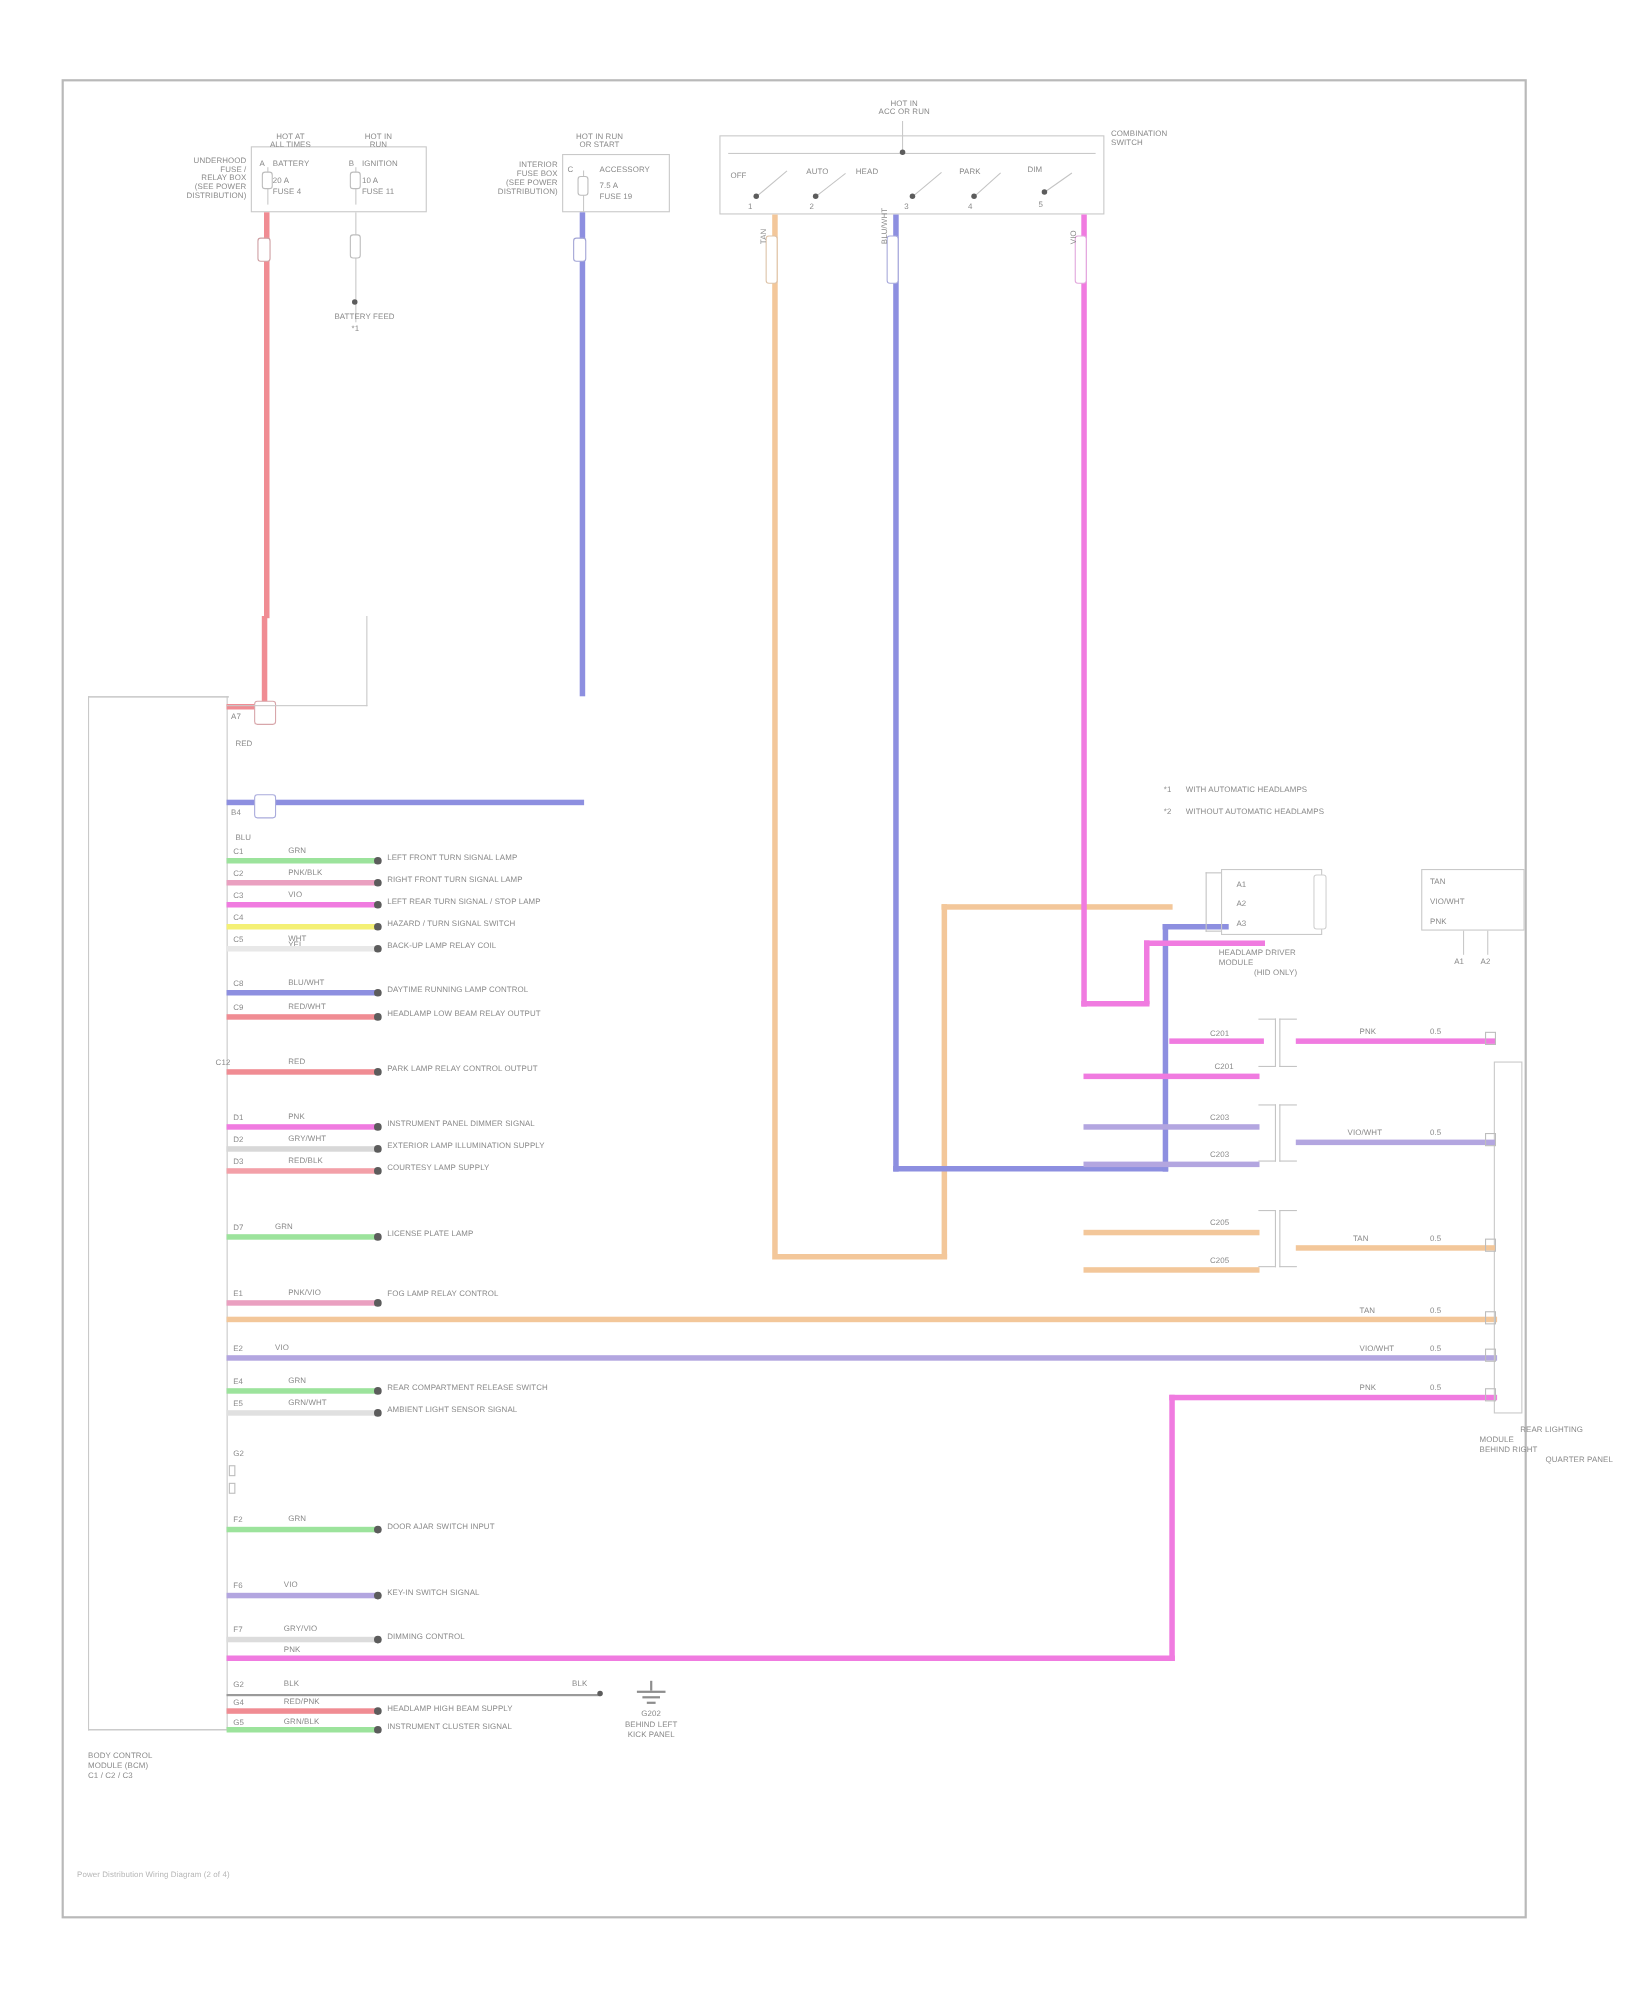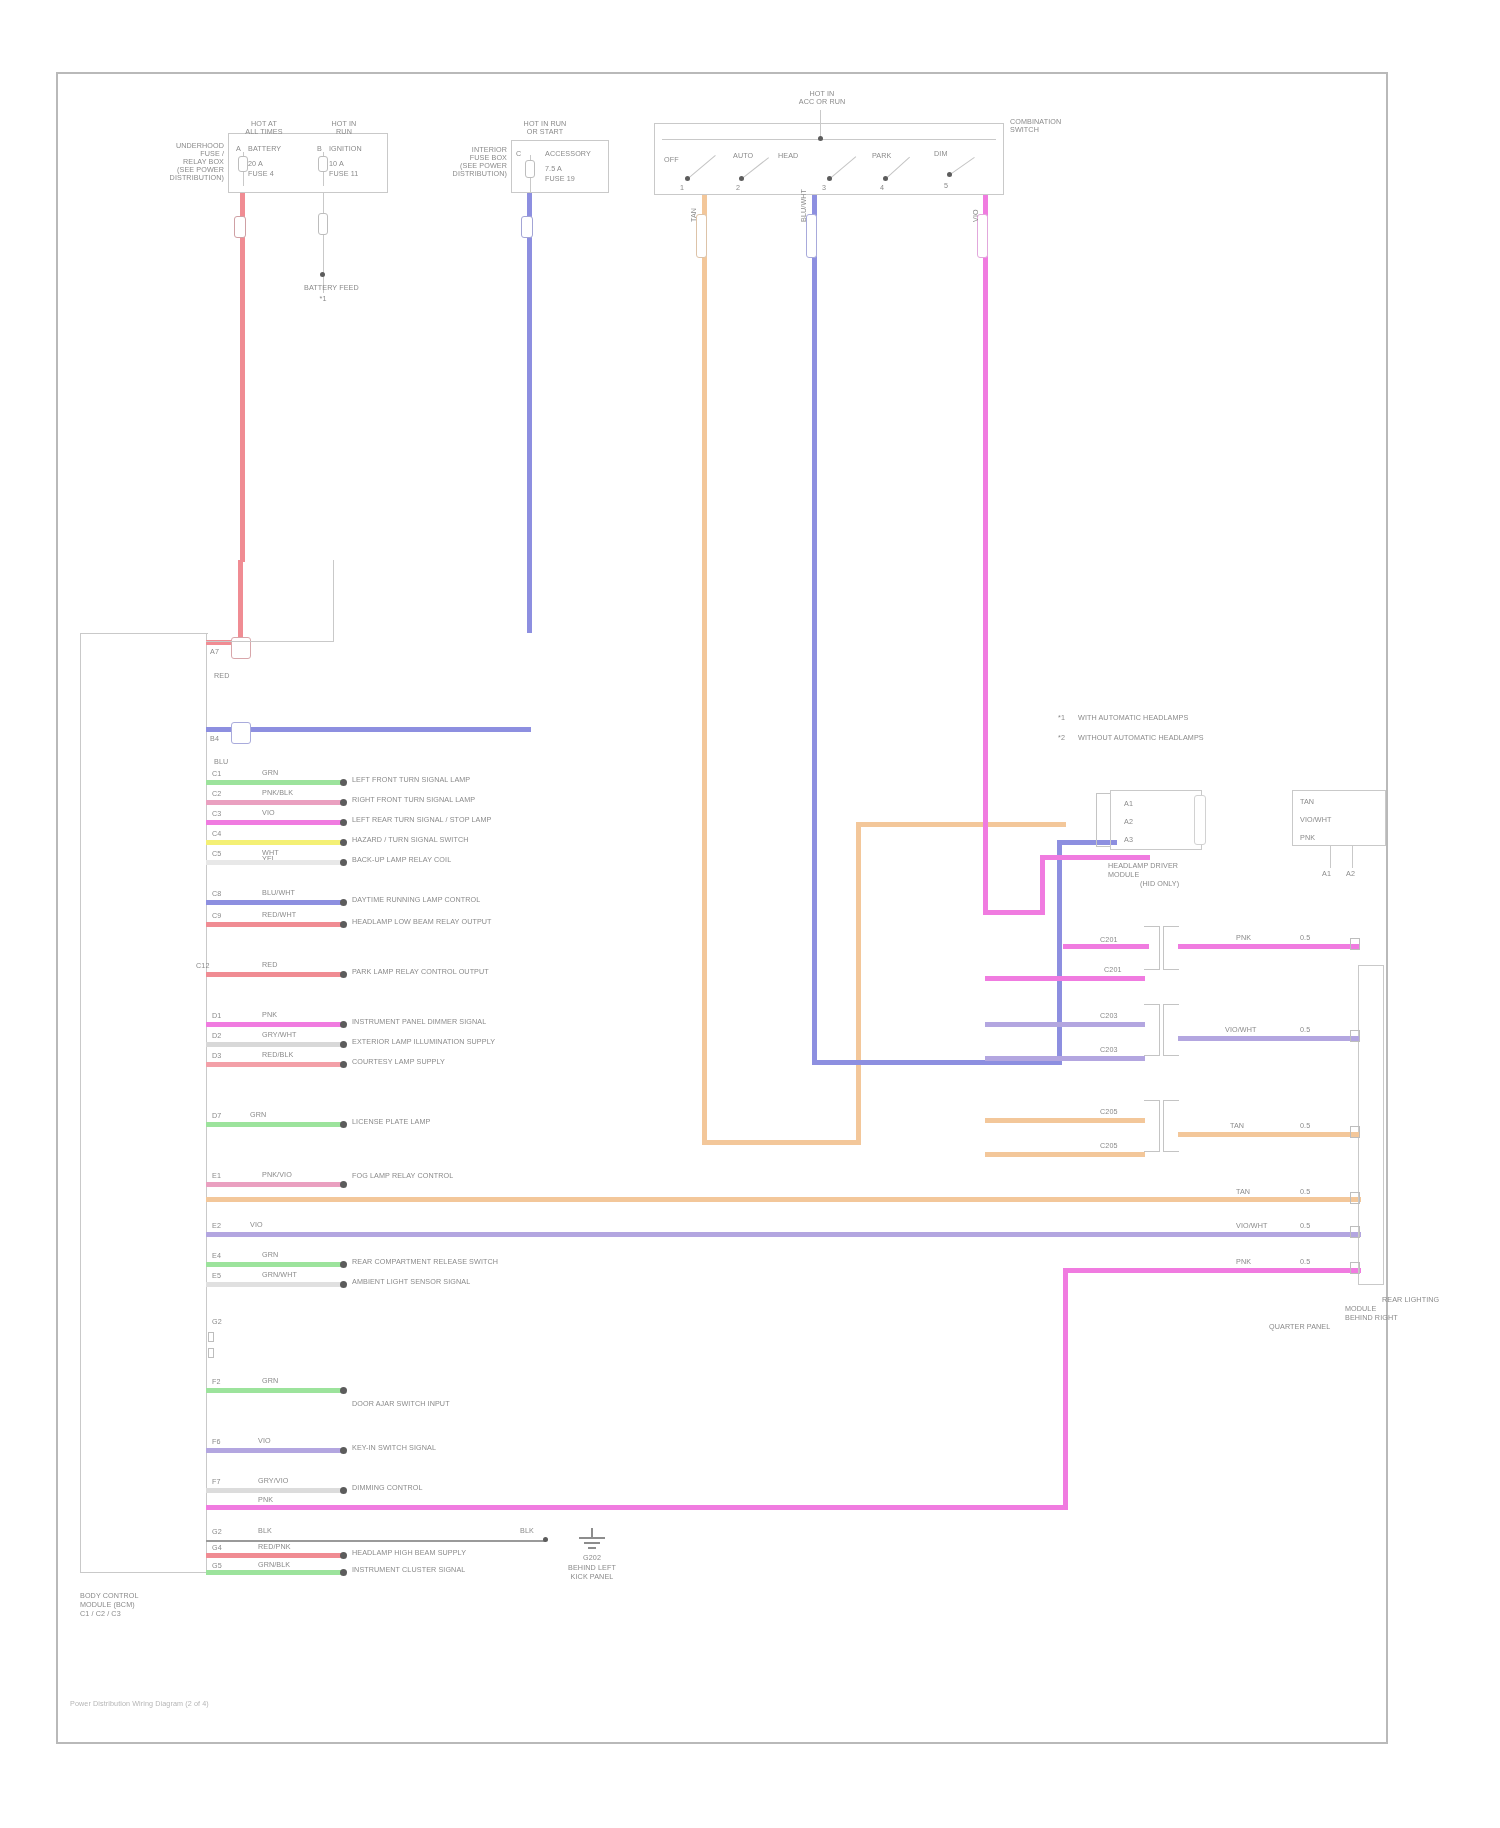--- a/index.html
+++ b/index.html
@@ -286,21 +286,21 @@
   <div class="t" style="left:352px;top:1278px;">AMBIENT LIGHT SENSOR SIGNAL</div>
 
   <div class="t" style="left:212px;top:1318px;">G2</div>
   <div class="pin" style="left:208px;top:1332px;width:6px;height:10px;"></div>
   <div class="pin" style="left:208px;top:1348px;width:6px;height:10px;"></div>
 
   <div class="w wh" style="left:206px;top:1388px;width:135px;background:#9ce39c;"></div>
   <div class="dot" style="left:340px;top:1387px;"></div>
   <div class="t" style="left:212px;top:1378px;">F2</div>
   <div class="t" style="left:262px;top:1377px;">GRN</div>
-  <div class="t" style="left:352px;top:1384px;margin-top:16px;">DOOR AJAR SWITCH INPUT</div>
+  <div class="t" style="left:352px;top:1384px;">DOOR AJAR SWITCH INPUT</div>
 
   <div class="w wh" style="left:206px;top:1448px;width:135px;background:#b3a6e0;"></div>
   <div class="dot" style="left:340px;top:1447px;"></div>
   <div class="t" style="left:212px;top:1438px;">F6</div>
   <div class="t" style="left:258px;top:1437px;">VIO</div>
   <div class="t" style="left:352px;top:1444px;">KEY-IN SWITCH SIGNAL</div>
 
   <div class="w wh" style="left:206px;top:1488px;width:135px;background:#dcdcdc;"></div>
   <div class="dot" style="left:340px;top:1487px;"></div>
   <div class="t" style="left:212px;top:1478px;">F7</div>
@@ -353,21 +353,21 @@
   <div class="t" style="left:1108px;top:871px;">MODULE</div>
   <div class="t" style="left:1108px;top:880px;margin-left:32px;">(HID ONLY)</div>
 
   <div class="shell" style="left:1096px;top:793px;width:14px;height:54px;border-right:none;"></div>
   <div class="fuse" style="left:1194px;top:795px;width:12px;height:50px;border-color:#d2d2d2;"></div>
 
   <div class="module" style="left:1358px;top:965px;width:26px;height:320px;"></div>
   <div class="t" style="left:1345px;top:1296px;margin-left:37px;">REAR LIGHTING</div>
   <div class="t" style="left:1345px;top:1305px;">MODULE</div>
   <div class="t" style="left:1345px;top:1314px;">BEHIND RIGHT</div>
-  <div class="t" style="left:1269px;top:1323px;text-align:center;">QUARTER PANEL</div>
+  <div class="t" style="left:1405px;top:1323px;text-align:center;">QUARTER PANEL</div>
 
   <div class="module" style="left:1292px;top:790px;width:94px;height:56px;"></div>
   <div class="t" style="left:1300px;top:798px;">TAN</div>
   <div class="t" style="left:1300px;top:816px;">VIO/WHT</div>
   <div class="t" style="left:1300px;top:834px;">PNK</div>
 
   <div class="w wh" style="left:1063px;top:944px;width:86px;background:#f07be0;"></div>
   <div class="shell" style="left:1144px;top:926px;width:16px;height:44px;border-left:none;"></div>
   <div class="shell" style="left:1163px;top:926px;width:16px;height:44px;border-right:none;"></div>
   <div class="w wh" style="left:1178px;top:944px;width:182px;background:#f07be0;"></div>

